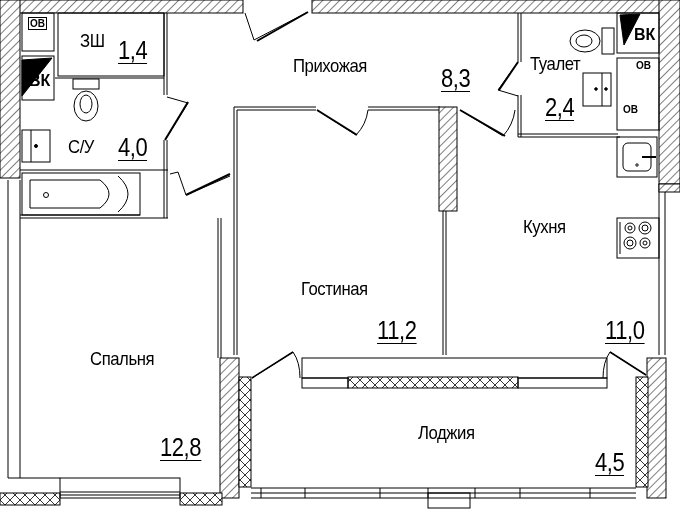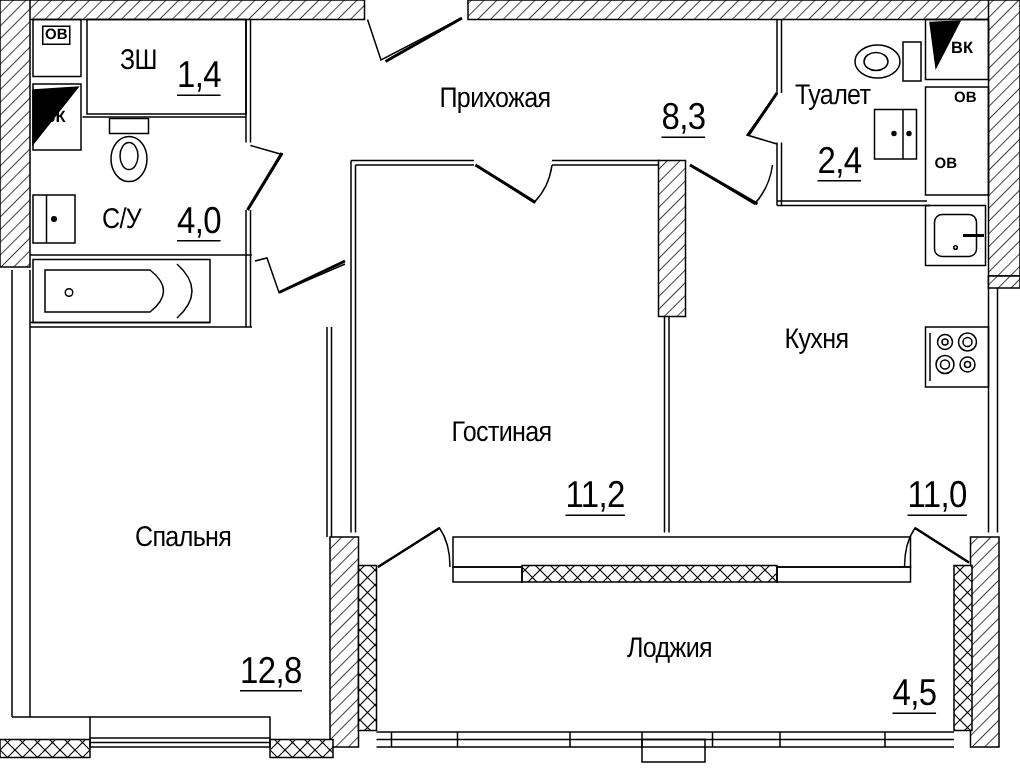--- a/index.html
+++ b/index.html
@@ -1,21 +1,21 @@
 <!DOCTYPE html>
 <html><head>
 <meta charset="utf-8">
 <style>
   html, body { margin:0; padding:0; background:#ffffff; }
   body { width:680px; height:513px; position:relative; overflow:hidden; font-family:"Liberation Sans", sans-serif; }
   #plan { position:absolute; left:0; top:0; }
   .lbl { position:absolute; font-family:"Liberation Sans", sans-serif; color:#000; white-space:nowrap; letter-spacing:-0.5px; transform:scaleX(0.88); transform-origin:left top; }
   .name { font-size:19px; }
   .area { font-size:25px; border-bottom:1.5px solid #000; padding-bottom:1px; line-height:24px; }
-  .tag { position:absolute; font-family:"Liberation Sans", sans-serif; font-size:11px; font-weight:bold; color:#000; }
+  .tag { position:absolute; font-family:"Liberation Sans", sans-serif; font-size:16px; font-weight:bold; color:#000; }
 </style>
 </head>
 <body>
 
 <svg id="plan" width="680" height="513" viewBox="0 0 680 513" xmlns="http://www.w3.org/2000/svg">
   <defs>
     <pattern id="hatch" patternUnits="userSpaceOnUse" width="6" height="6" patternTransform="rotate(45)">
       <rect width="6" height="6" fill="#fff"></rect>
       <line x1="0" y1="0" x2="0" y2="6" stroke="#000" stroke-width="1"></line>
     </pattern>

